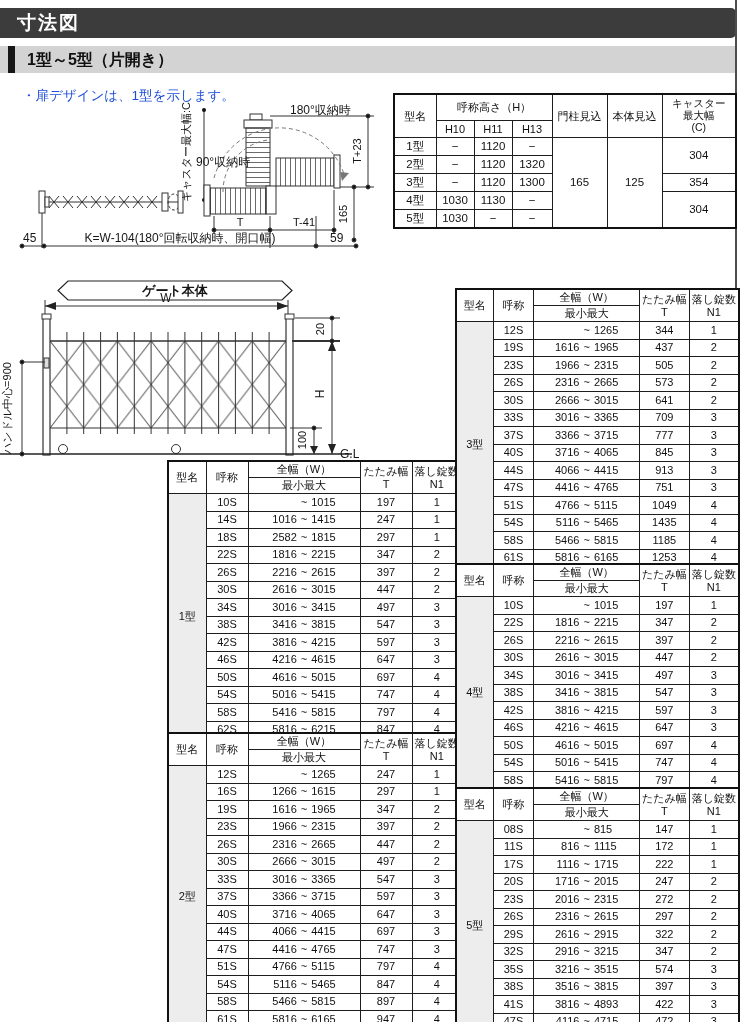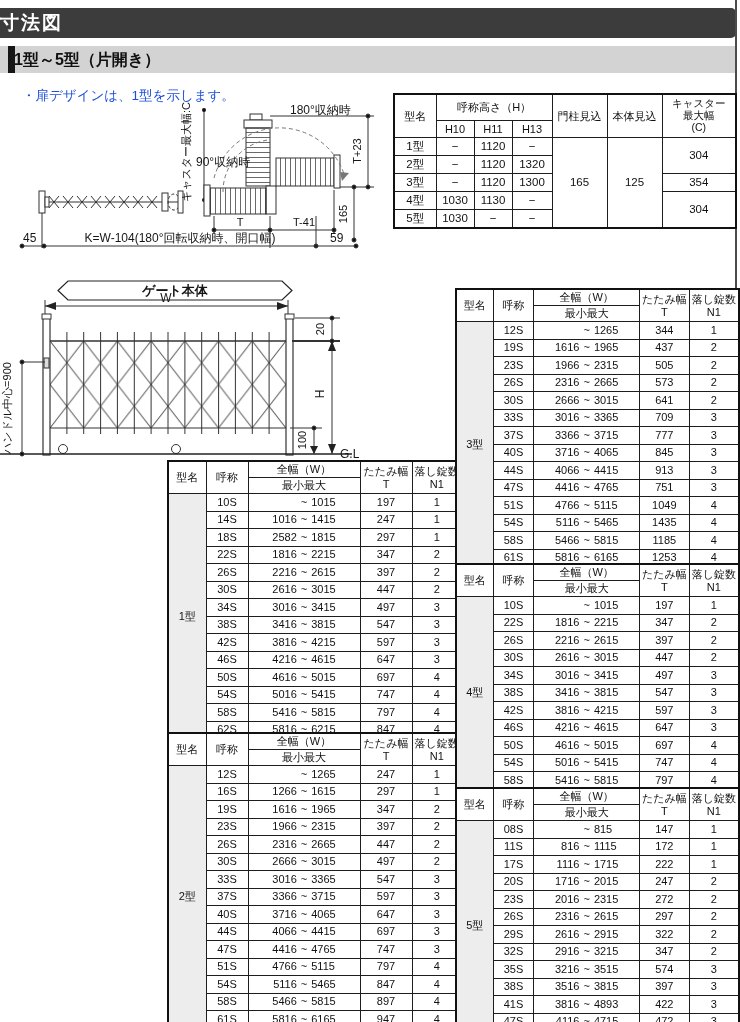--- a/index.html
+++ b/index.html
@@ -2,24 +2,24 @@
 <html><head>
 <meta charset="utf-8">
 <style>
   html,body{margin:0;padding:0;}
   body{font-family:"Liberation Sans","DejaVu Sans",sans-serif;background:#f4f4f4;}
   .page{position:relative;width:740px;height:1022px;background:#ffffff;overflow:hidden;}
 
   
   .title-bar{position:absolute;left:0;top:8px;width:736px;height:30px;background:#3c3c3c;
     border-radius:0 5px 5px 0;color:#fff;font-size:19px;font-weight:bold;line-height:30px;
-    box-sizing:border-box;letter-spacing:2px;}
+    padding-left:17px;box-sizing:border-box;letter-spacing:2px;}
   .subtitle-bar{position:absolute;left:0;top:46px;width:736px;height:27px;background:#d3d3d3;}
   .subtitle-accent{position:absolute;left:8px;top:0;width:7px;height:27px;background:#161616;}
-  .subtitle-text{position:absolute;left:14px;top:0;line-height:27px;font-size:16px;font-weight:bold;color:#101010;}
+  .subtitle-text{position:absolute;left:27px;top:0;line-height:27px;font-size:16px;font-weight:bold;color:#101010;}
   .note{position:absolute;left:22px;top:87px;font-size:13.5px;color:#1d4ed8;}
   .page-edge{position:absolute;left:735px;top:0;width:2px;height:1022px;background:#4c4c4c;}
 
   
   table{border-collapse:collapse;table-layout:fixed;background:#fff;}
   th,td{border:1px solid #1d1d1d;font-size:11px;font-weight:normal;text-align:center;
     padding:0 2px;color:#111;line-height:1.15;overflow:hidden;white-space:nowrap;}
 
   
   .spec-table{position:absolute;left:393px;top:93px;border:2px solid #111;}

